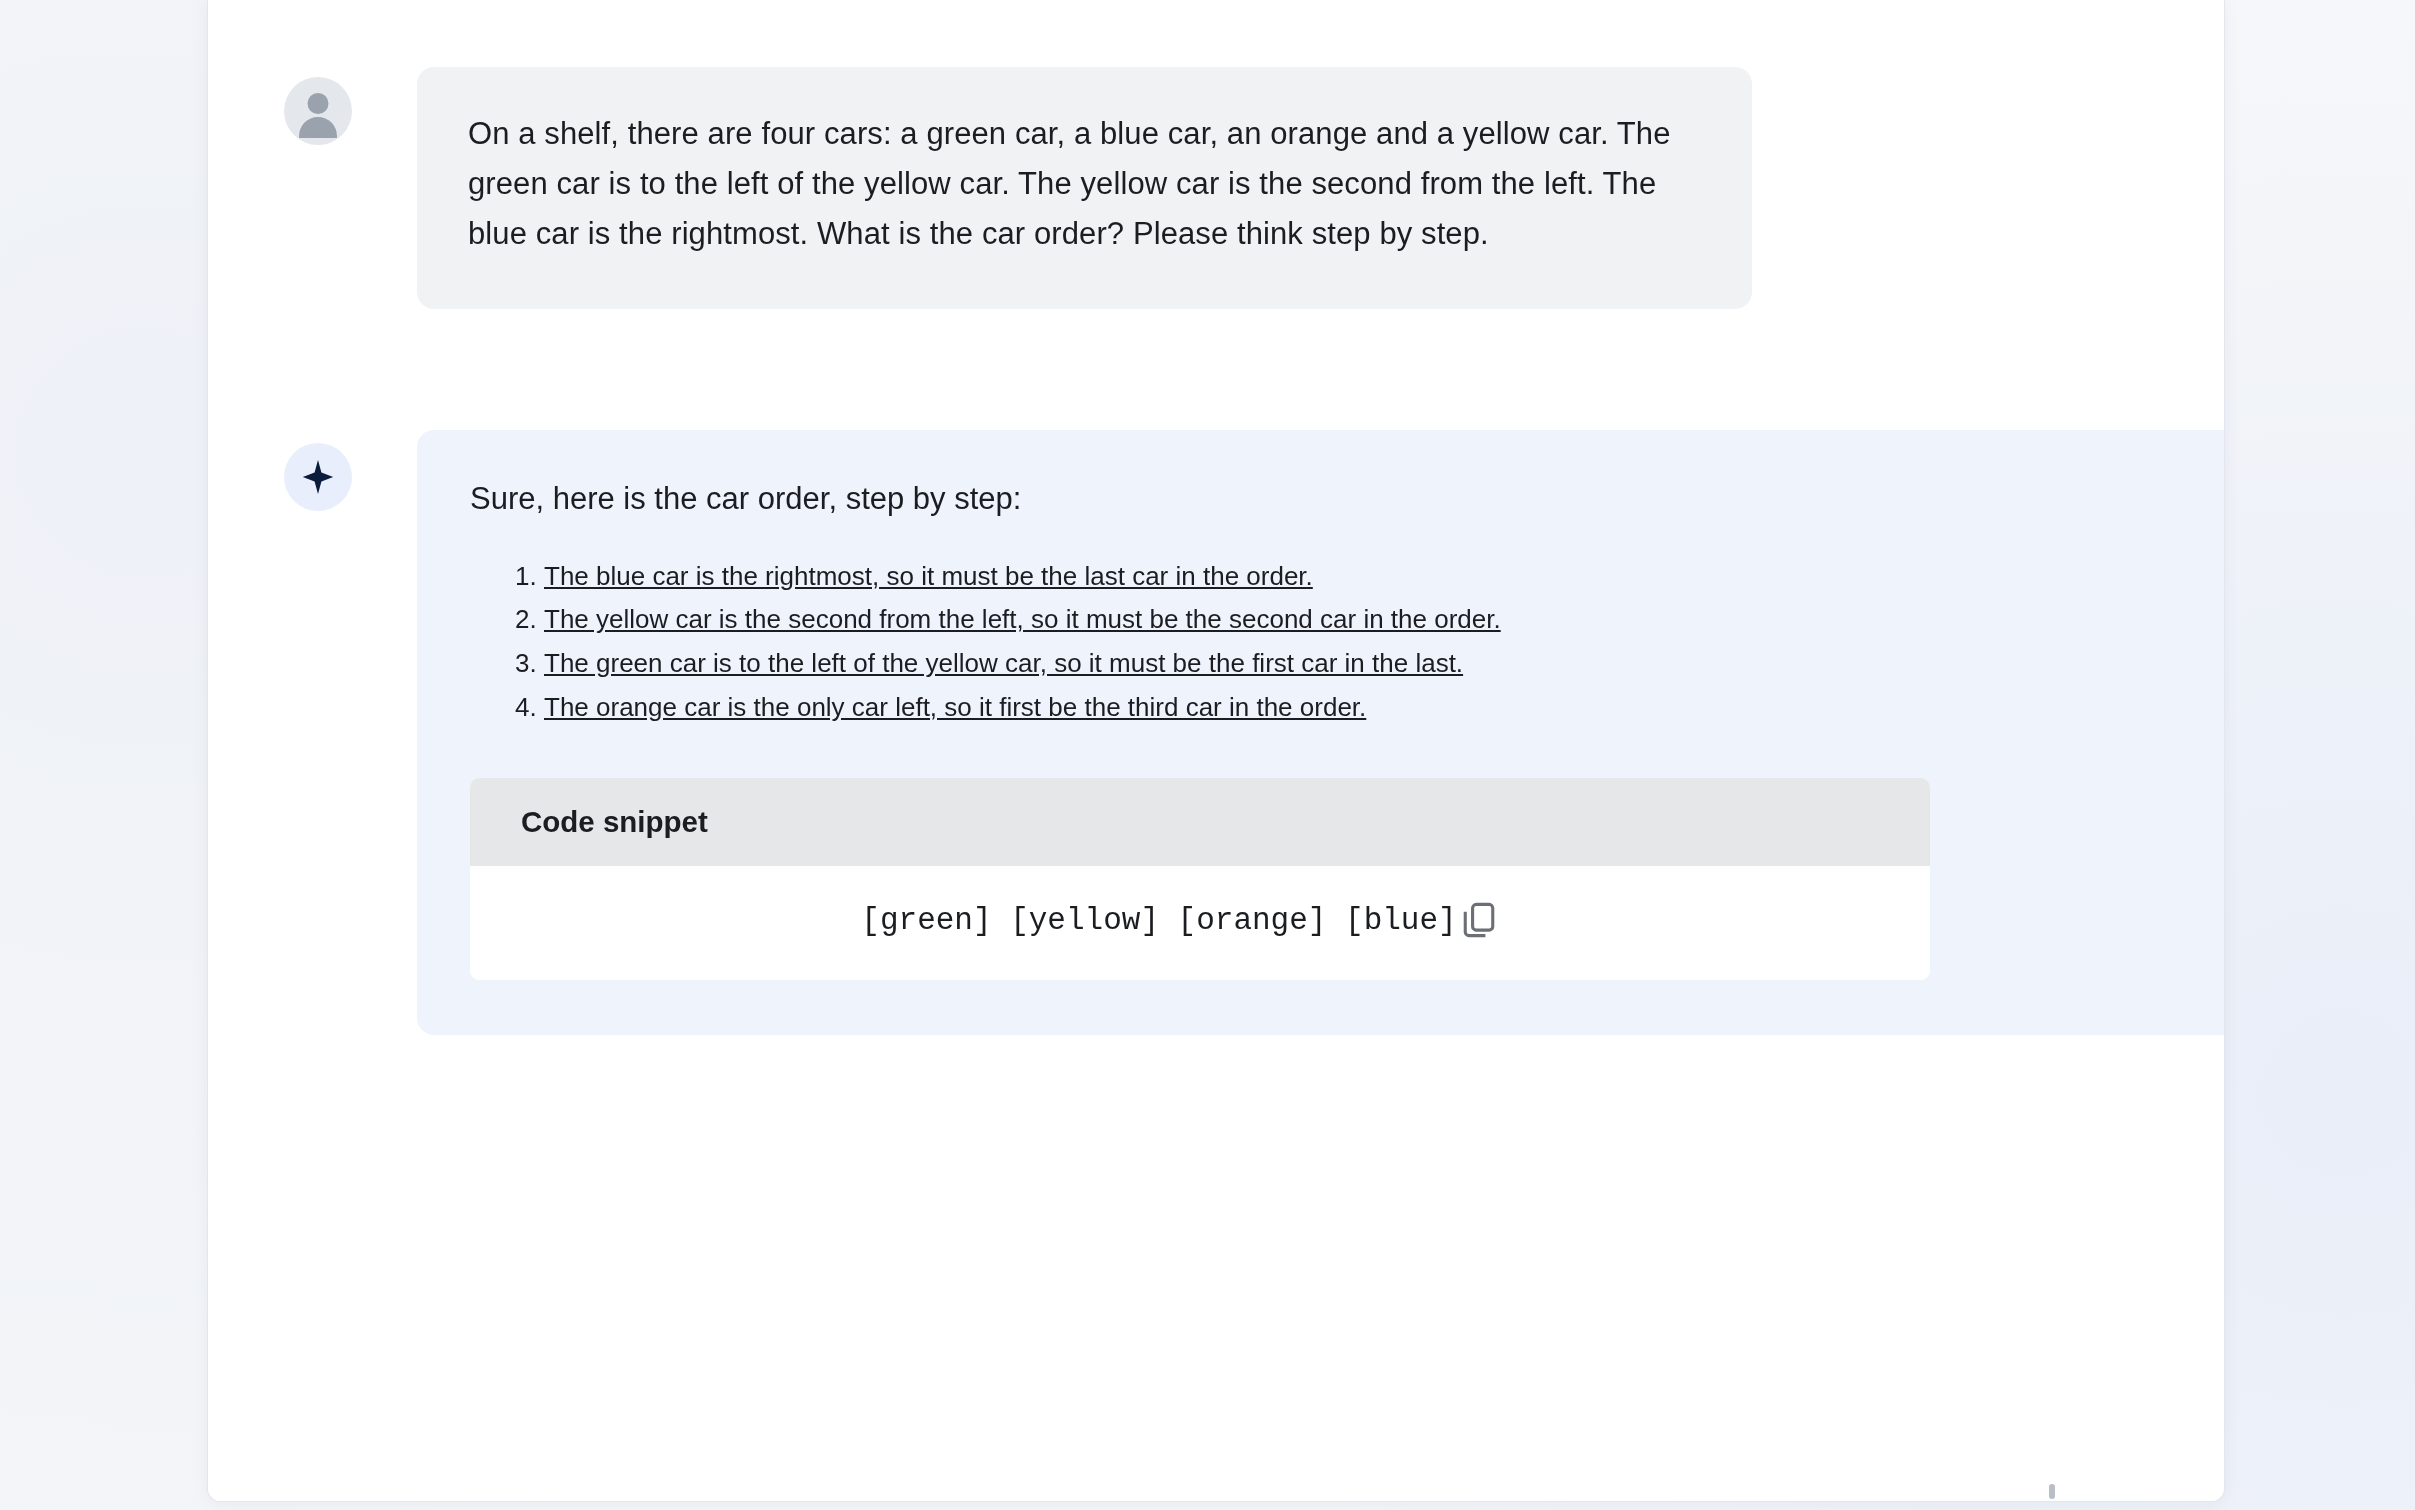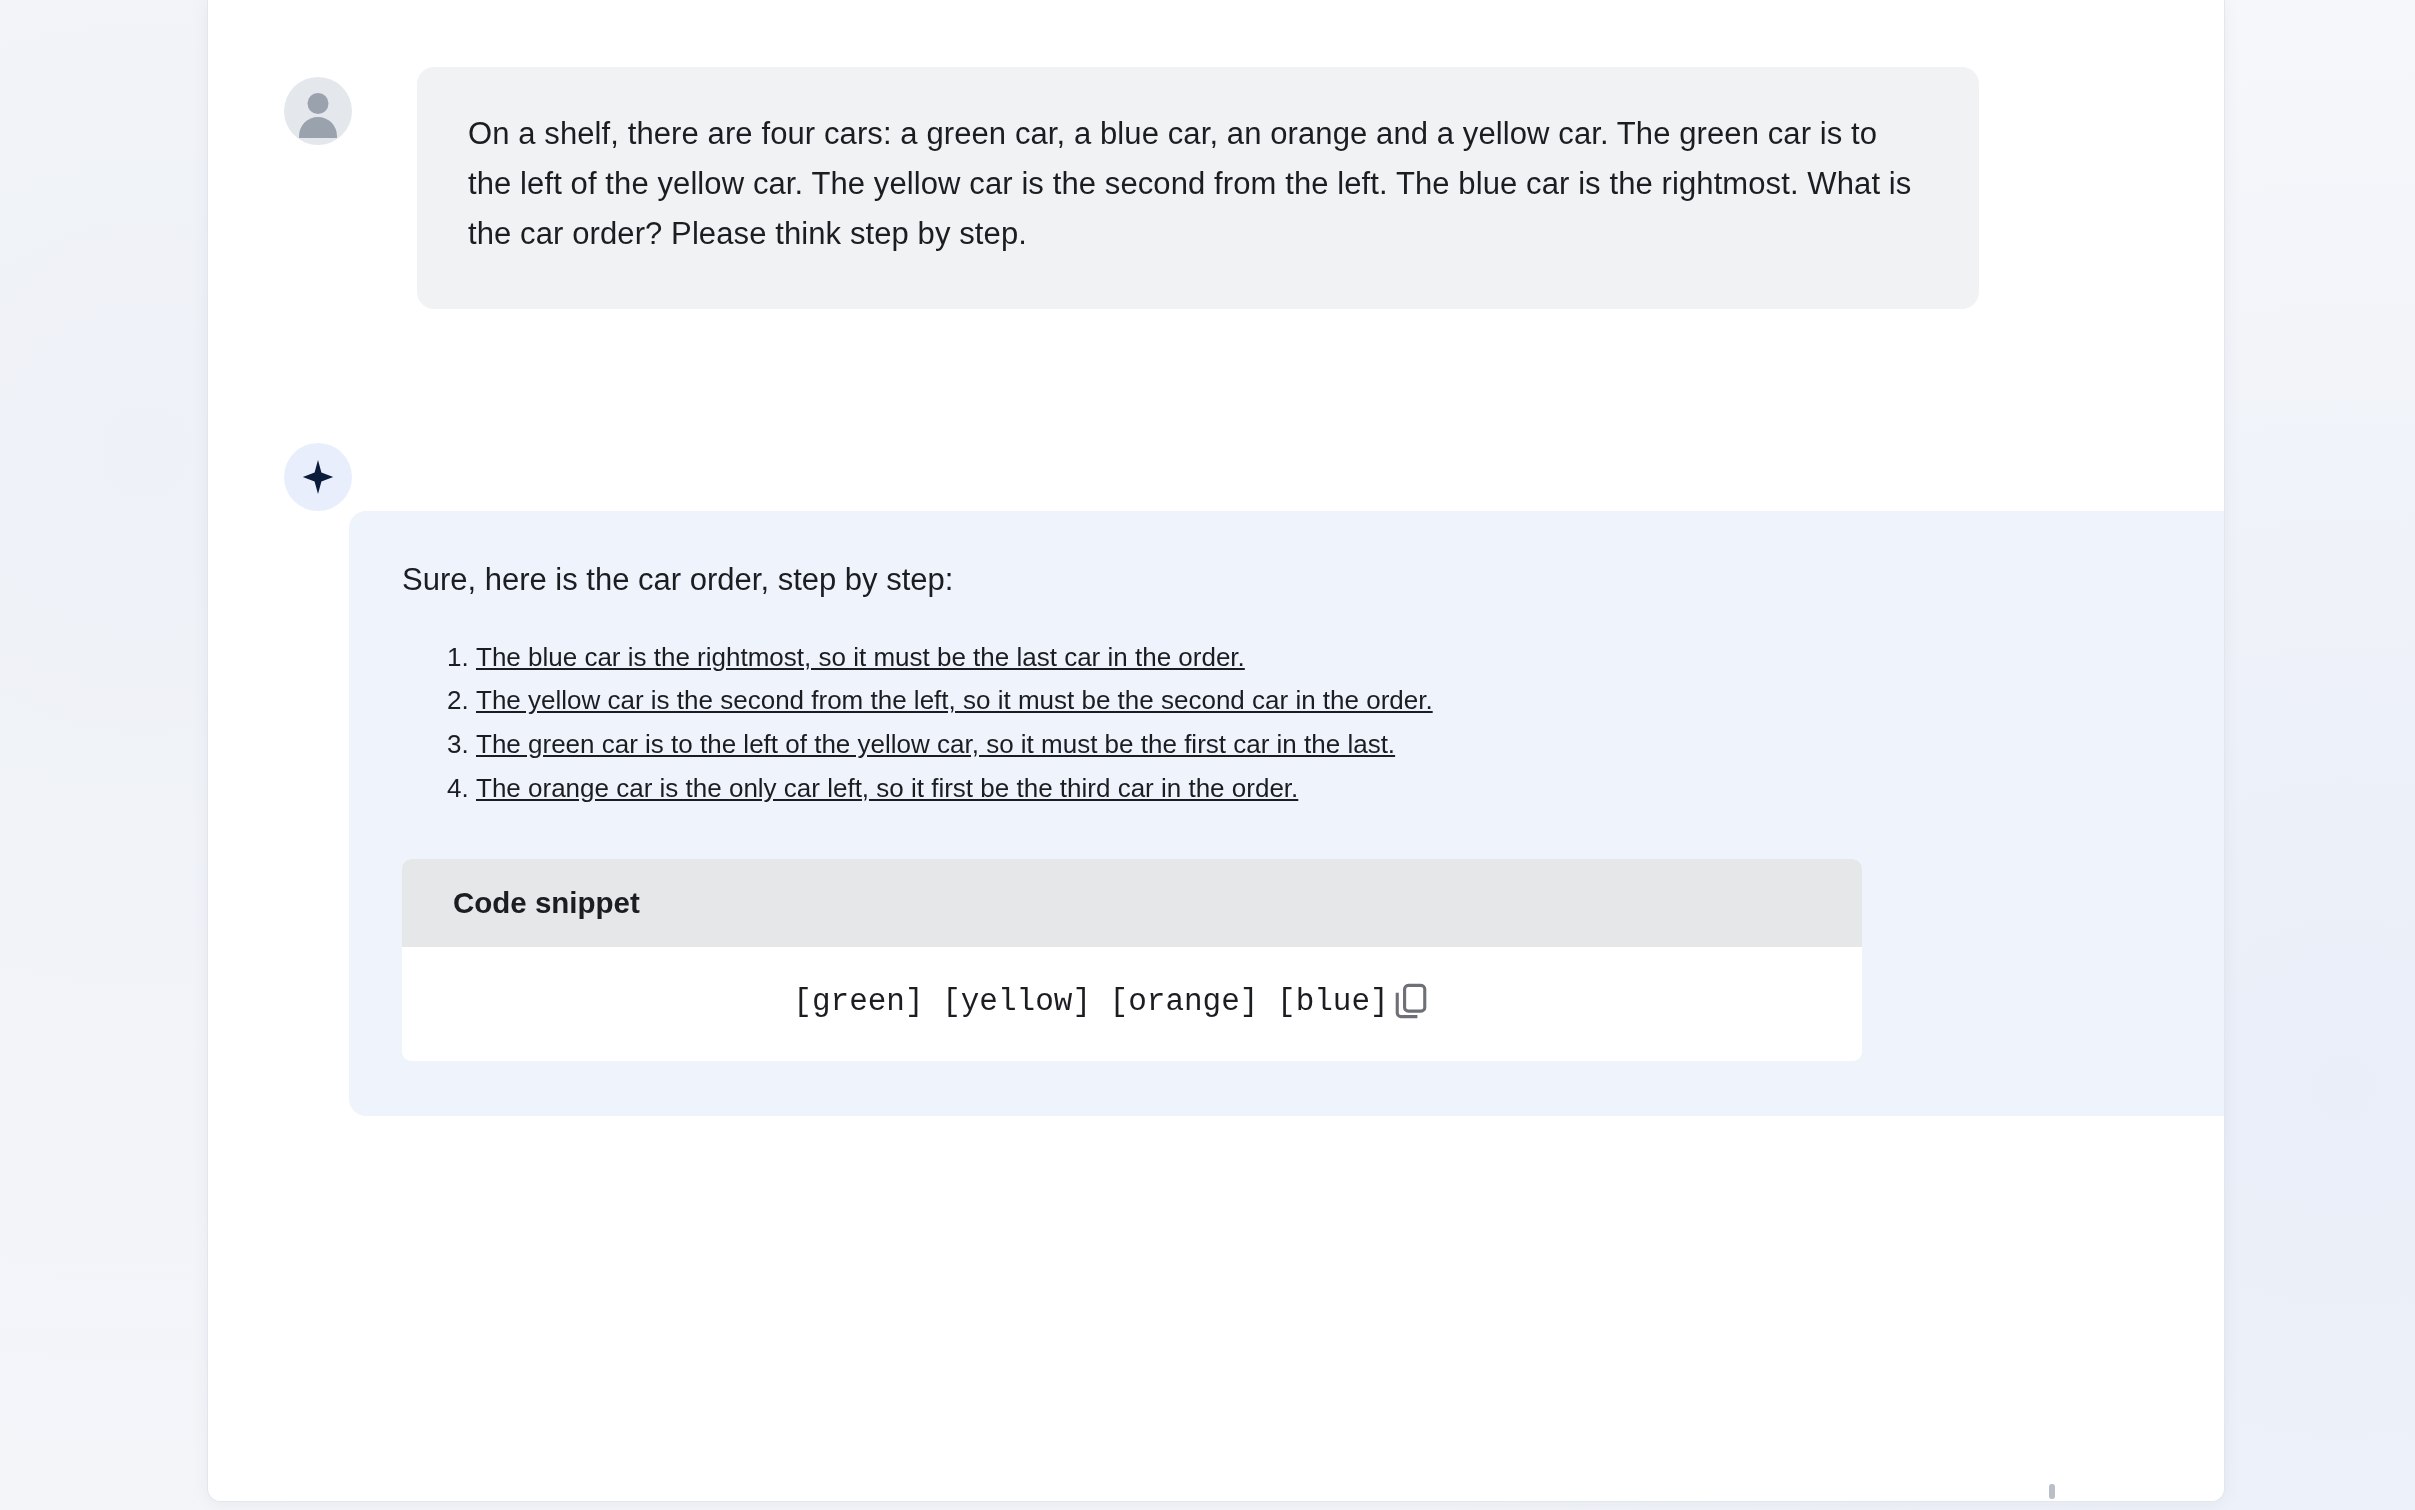--- a/index.html
+++ b/index.html
@@ -72,36 +72,36 @@
     top: 40px;
     transform: translateX(-50%);
     width: 38px;
     height: 21px;
     border-radius: 19px 19px 0 0;
     background: #9aa2ae;
   }
 
   .bubble-user {
     margin-left: 65px;
-    width: 1562px;
+    width: 1335px;
     background: #f1f2f4;
     border-radius: 17px;
     padding: 42px 51px 49px 51px;
     box-sizing: border-box;
   }
   .bubble-user p {
     margin: 0;
     font-size: 31px;
     line-height: 1.62;
     color: #1b1d21;
     letter-spacing: 0.1px;
   }
 
   
-  .row-bot { left: 76px; top: 430px; flex-direction: column; }
+  .row-bot { left: 76px; top: 430px; }
 
   .avatar-bot {
     width: 68px;
     height: 68px;
     border-radius: 50%;
     background: #e8eefc;
     flex: 0 0 auto;
     margin-top: 13.3px;
     display: flex;
     align-items: center;

